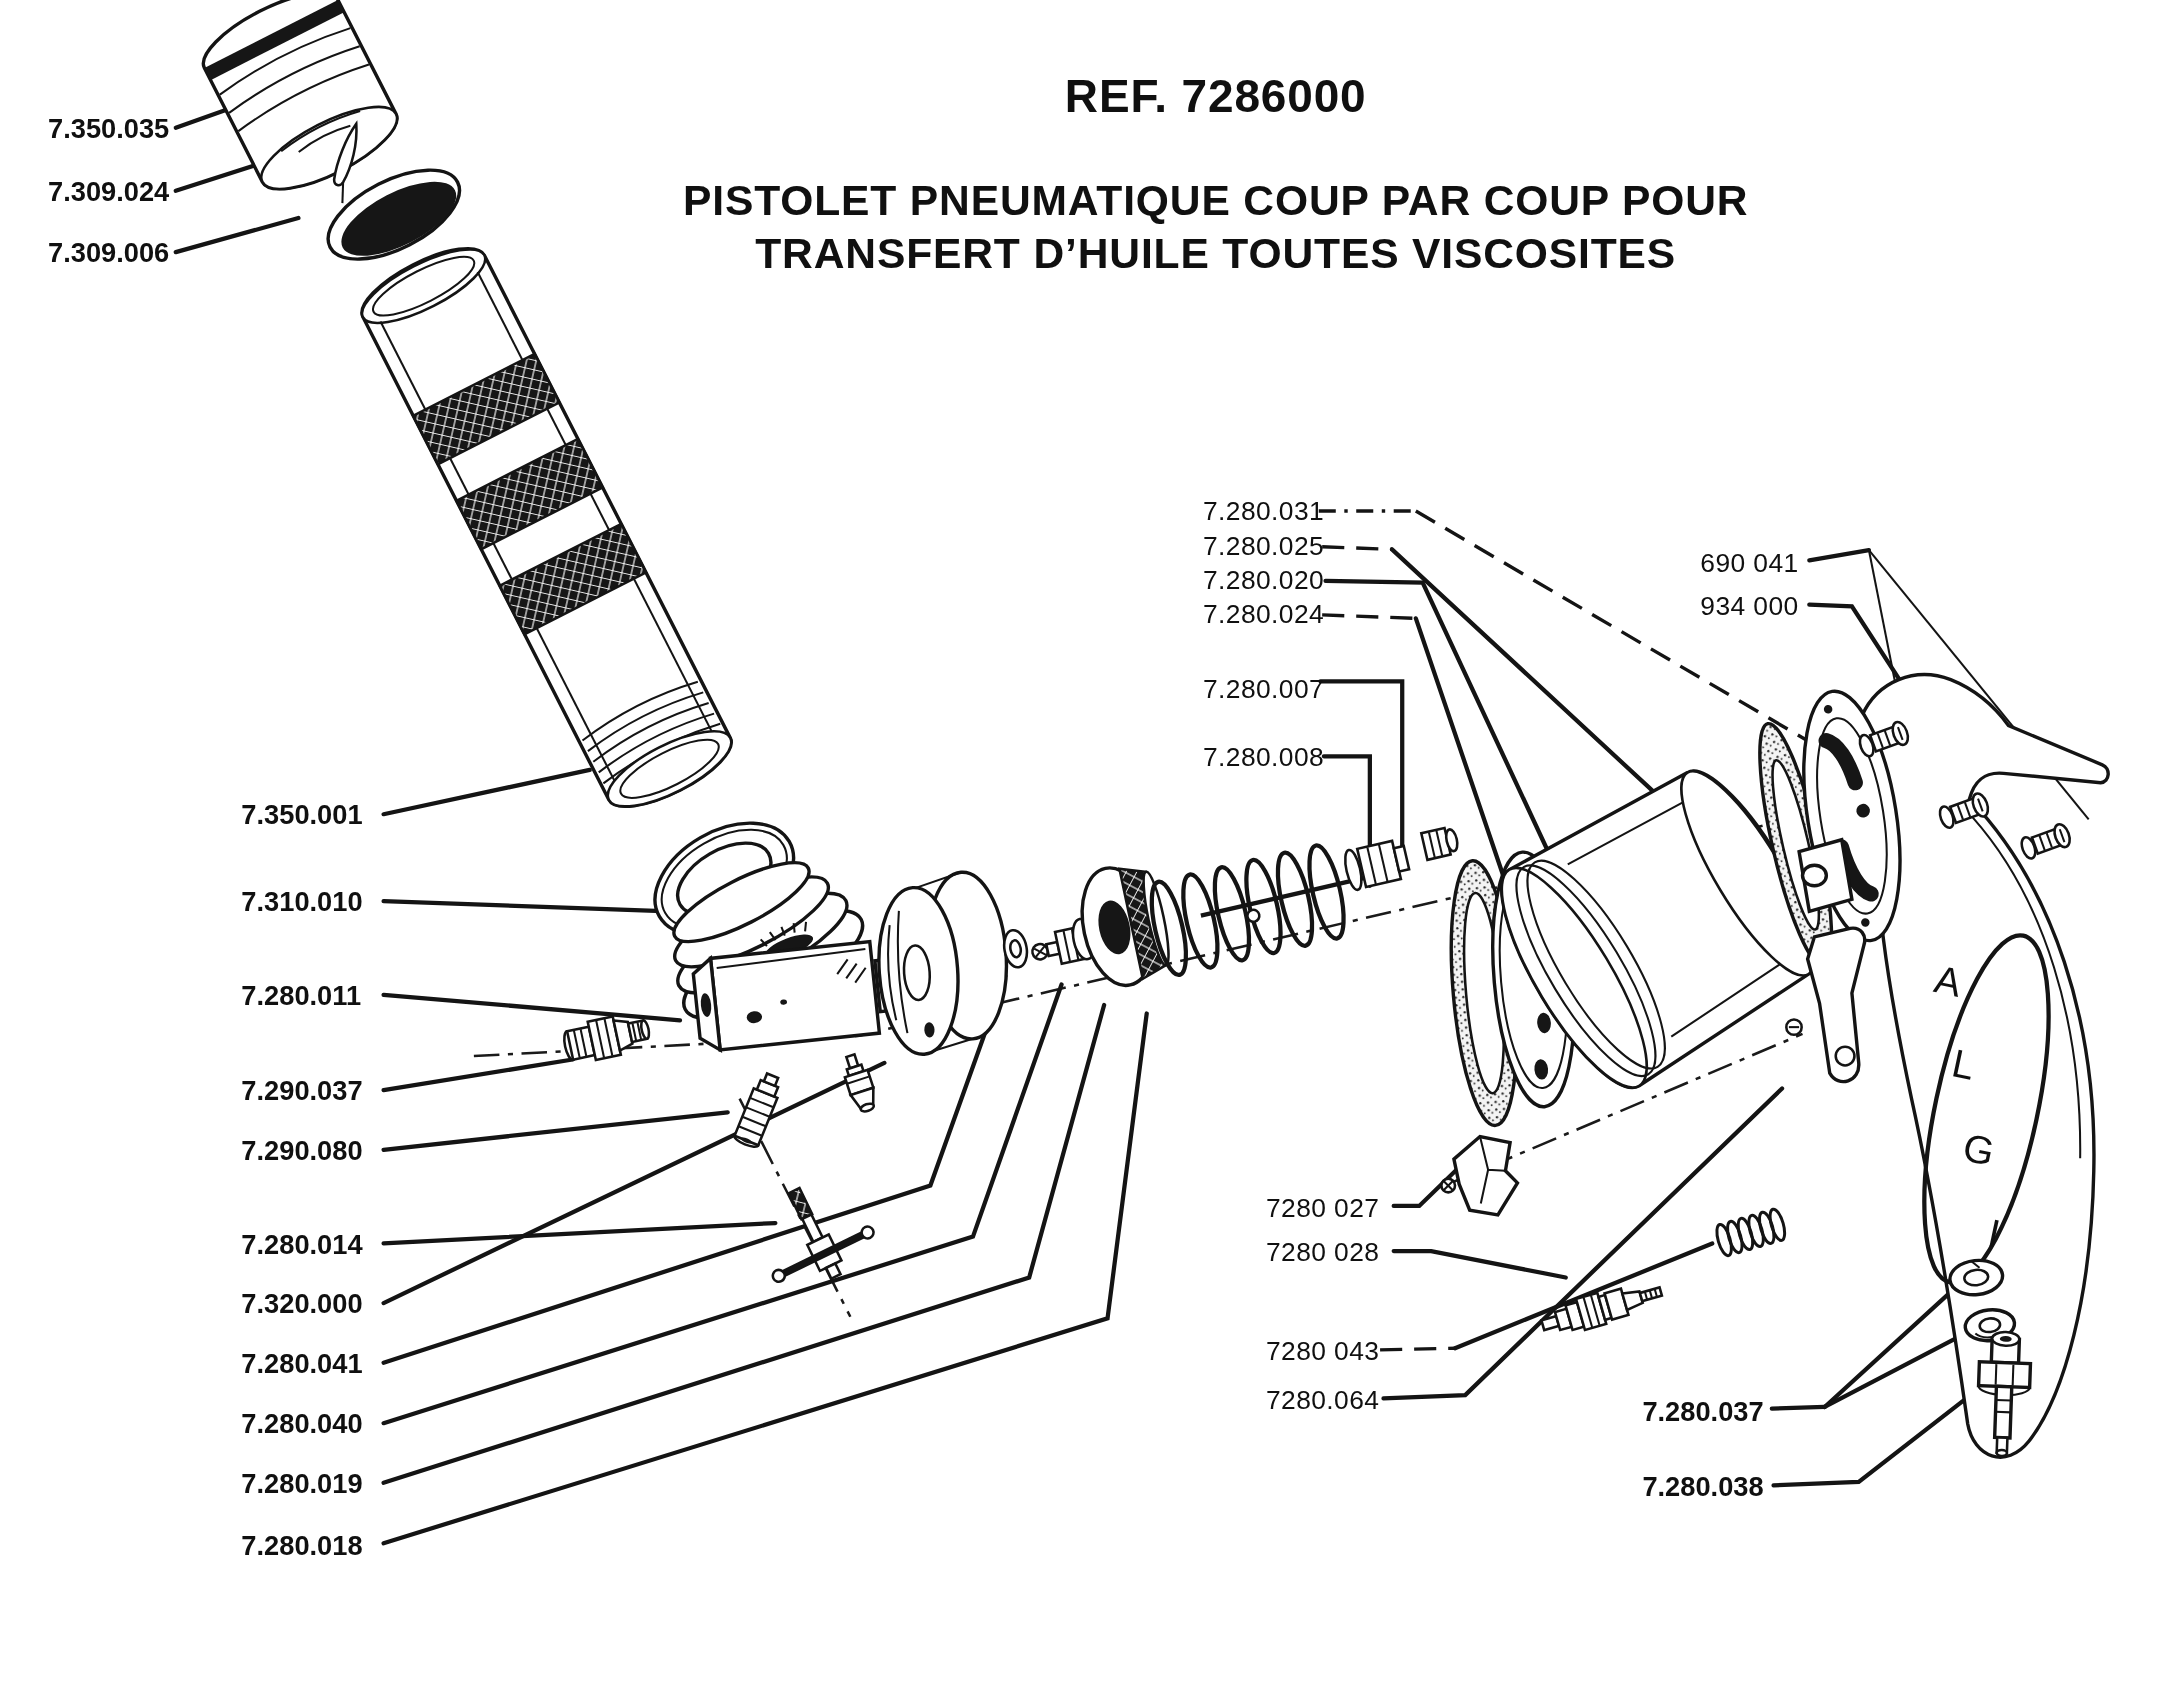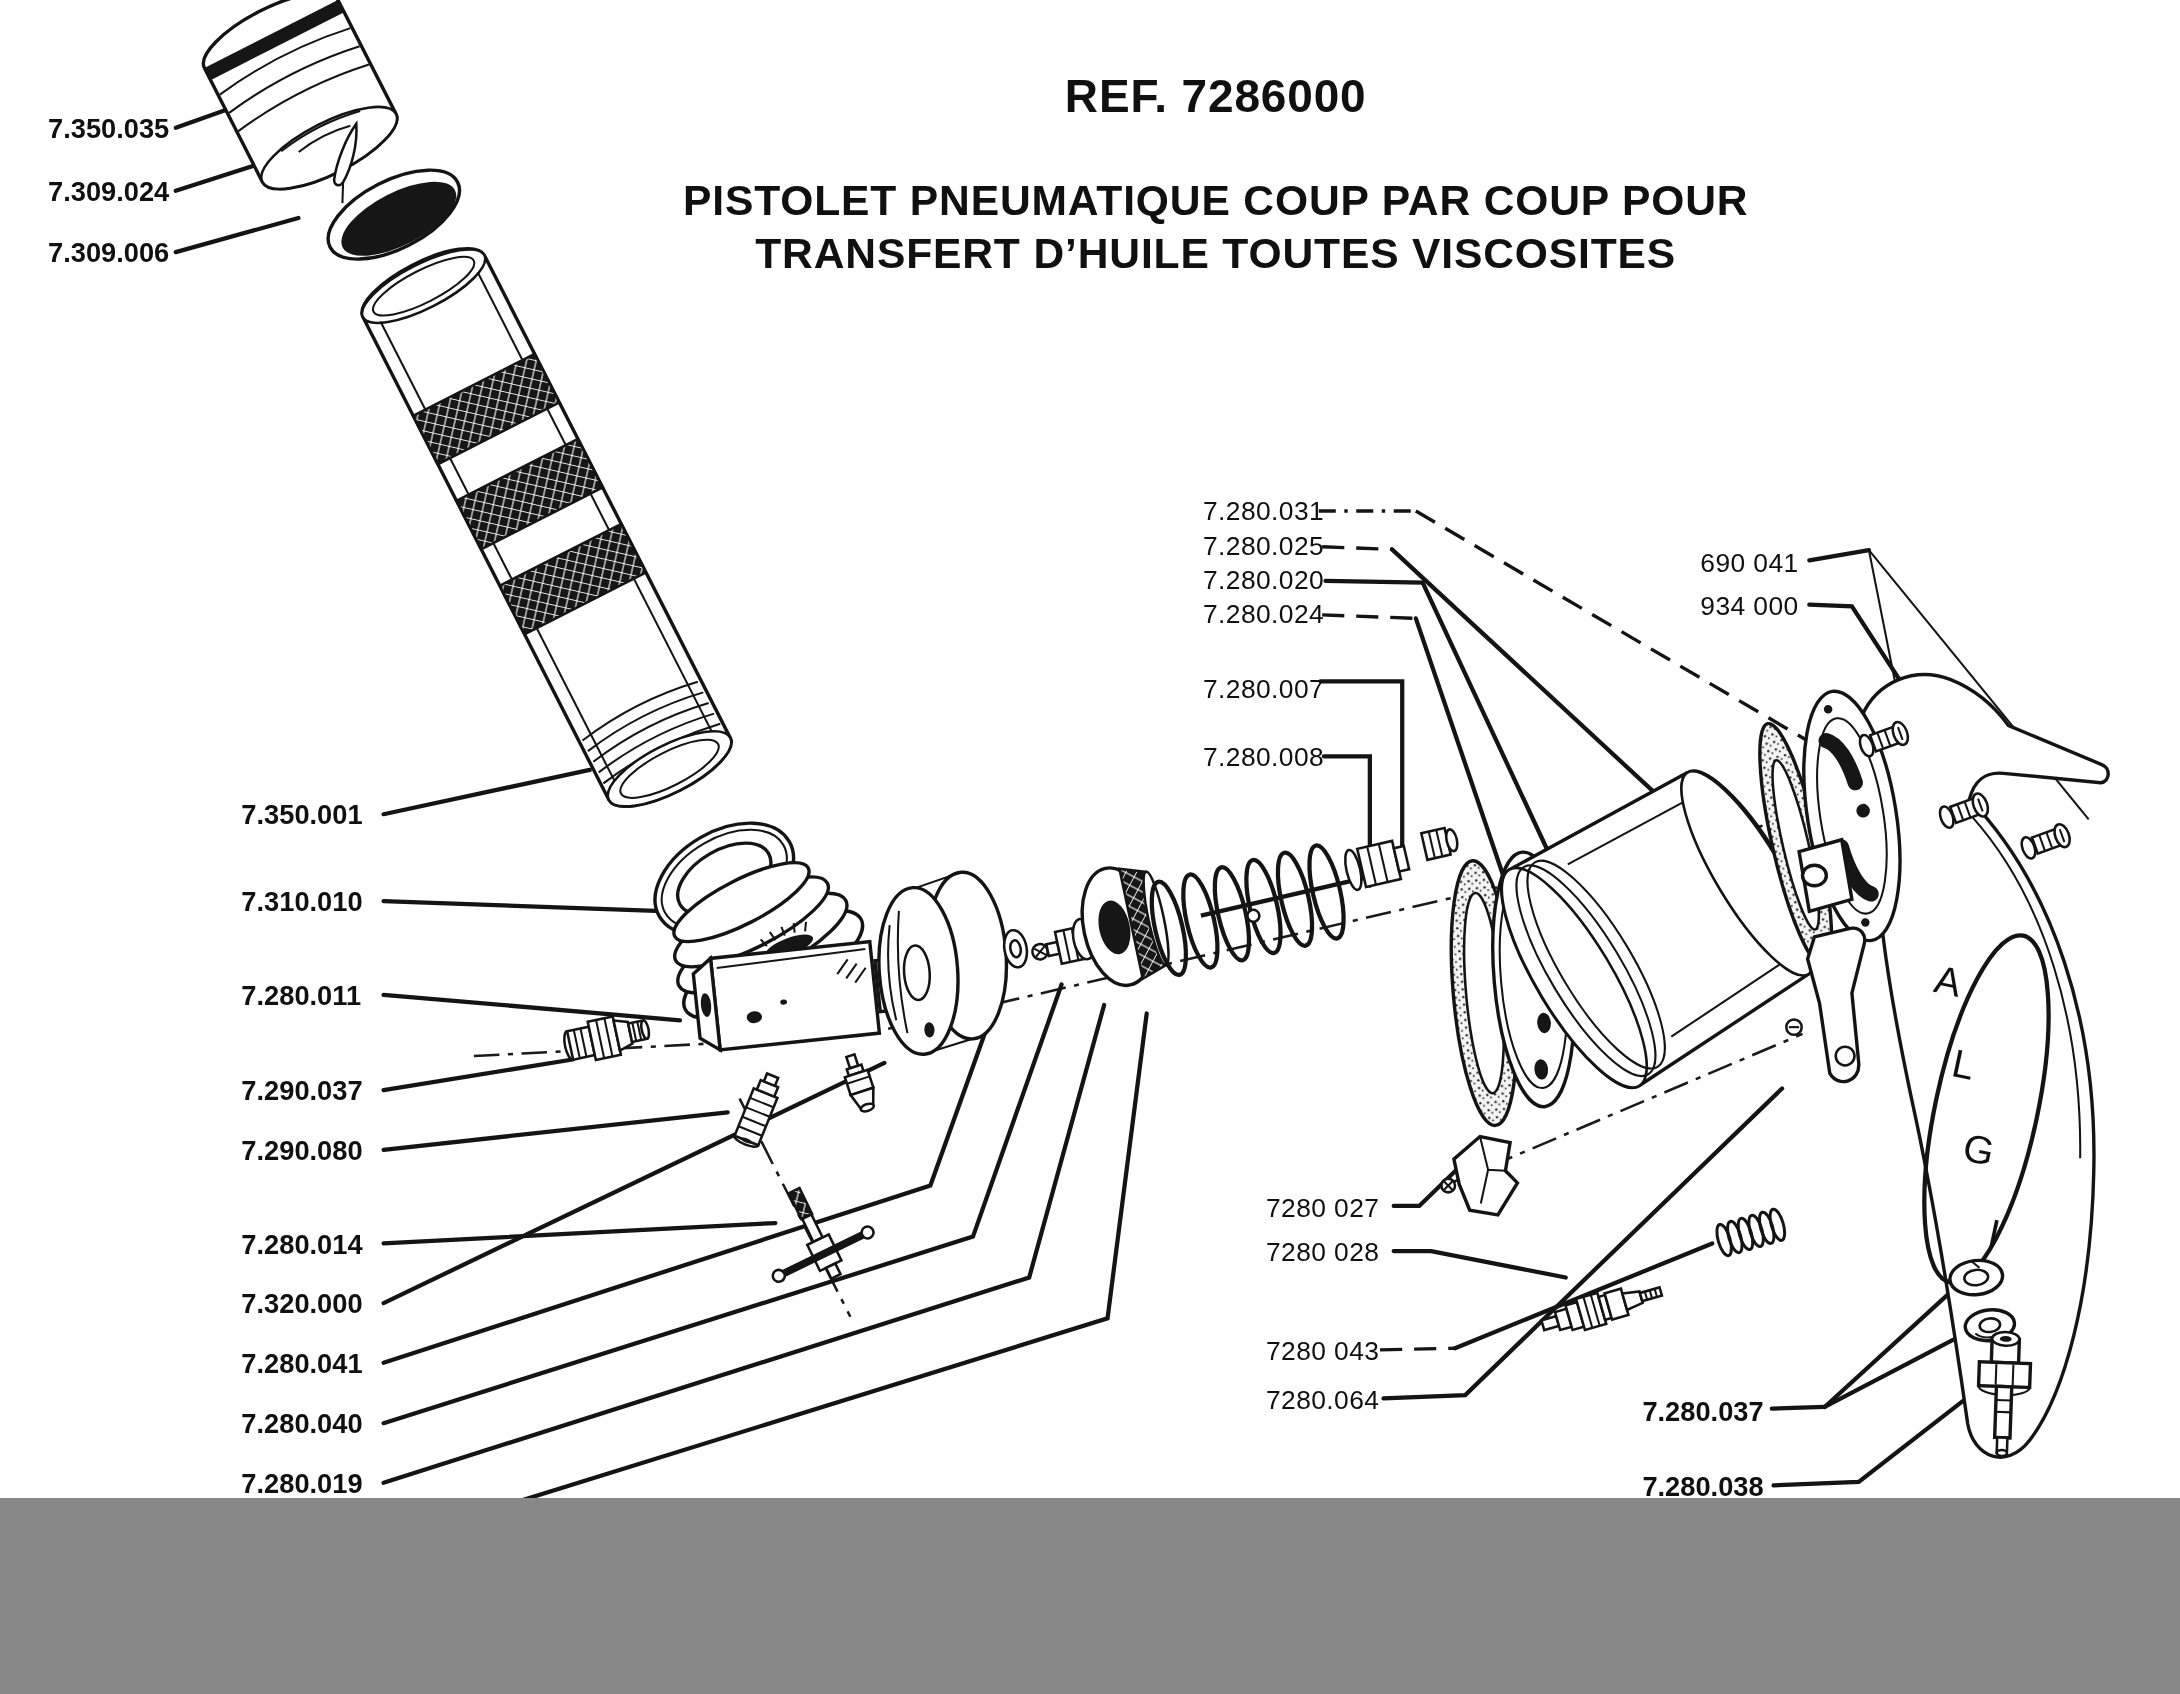--- a/index.html
+++ b/index.html
@@ -1,16 +1,16 @@
 <!DOCTYPE html>
 <html style="font-size:13.6px"><head>
 <meta charset="utf-8">
 <style>
   html,body{margin:0;padding:0;background:#888;}
-  .page{position:relative;width:2181px;height:1498px;background:#ffffff;overflow:hidden;
+  .page{position:relative;width:2181px;height:1694px;background:#ffffff;overflow:hidden;
         font-family:"Liberation Sans",sans-serif;}
   svg{position:absolute;left:0;top:0;}
   text{fill:#101010;}
   .lbl-b{font-weight:bold;font-size:32px;}
   .lbl-n{font-size:31px;letter-spacing:.5px;}
   .ttl-ref{font-weight:bold;font-size:54px;letter-spacing:1px;}
   .ttl-sub{font-weight:bold;font-size:50px;letter-spacing:1px;}
   .algi{font-size:46px;letter-spacing:2px;}
   .ld{stroke:#141414;stroke-width:5;fill:none;stroke-linecap:round;}
   .dl{stroke:#141414;stroke-width:4;fill:none;stroke-dasharray:26 14;}

